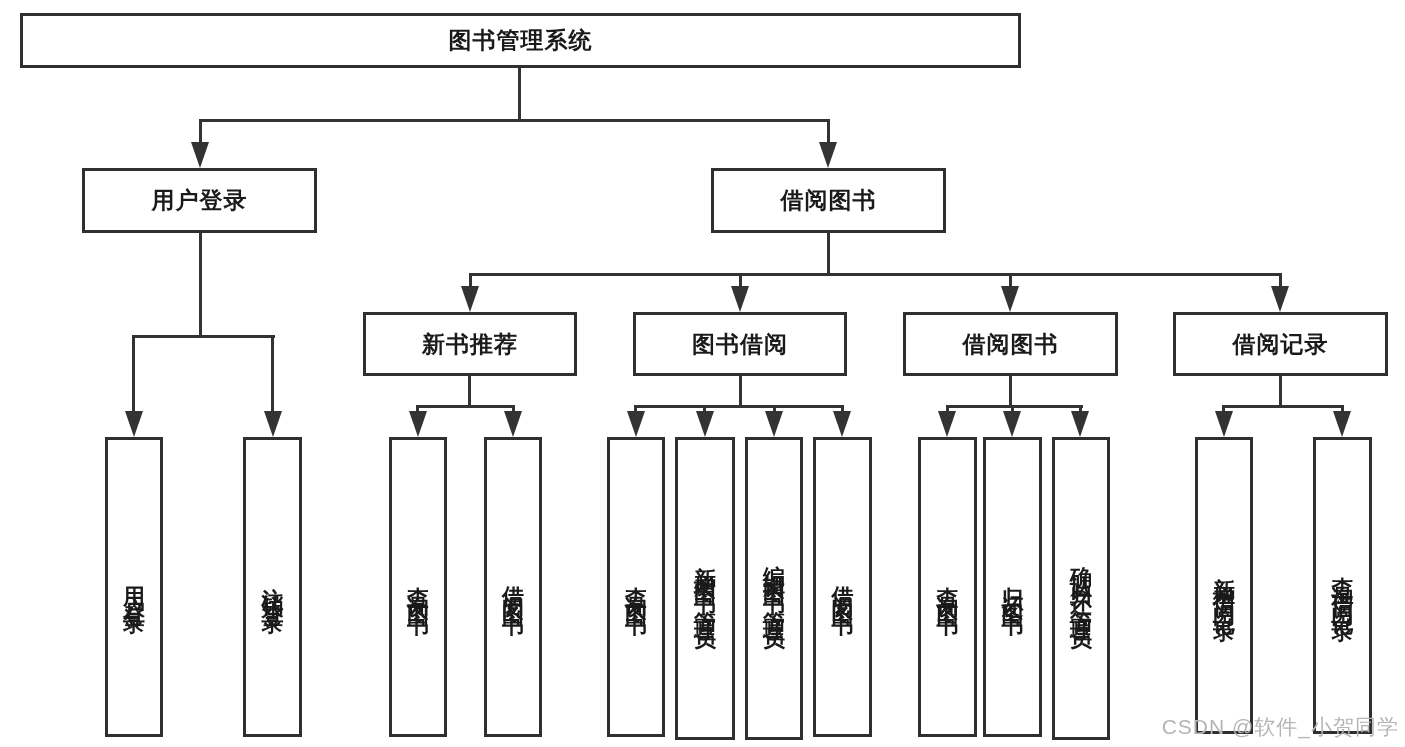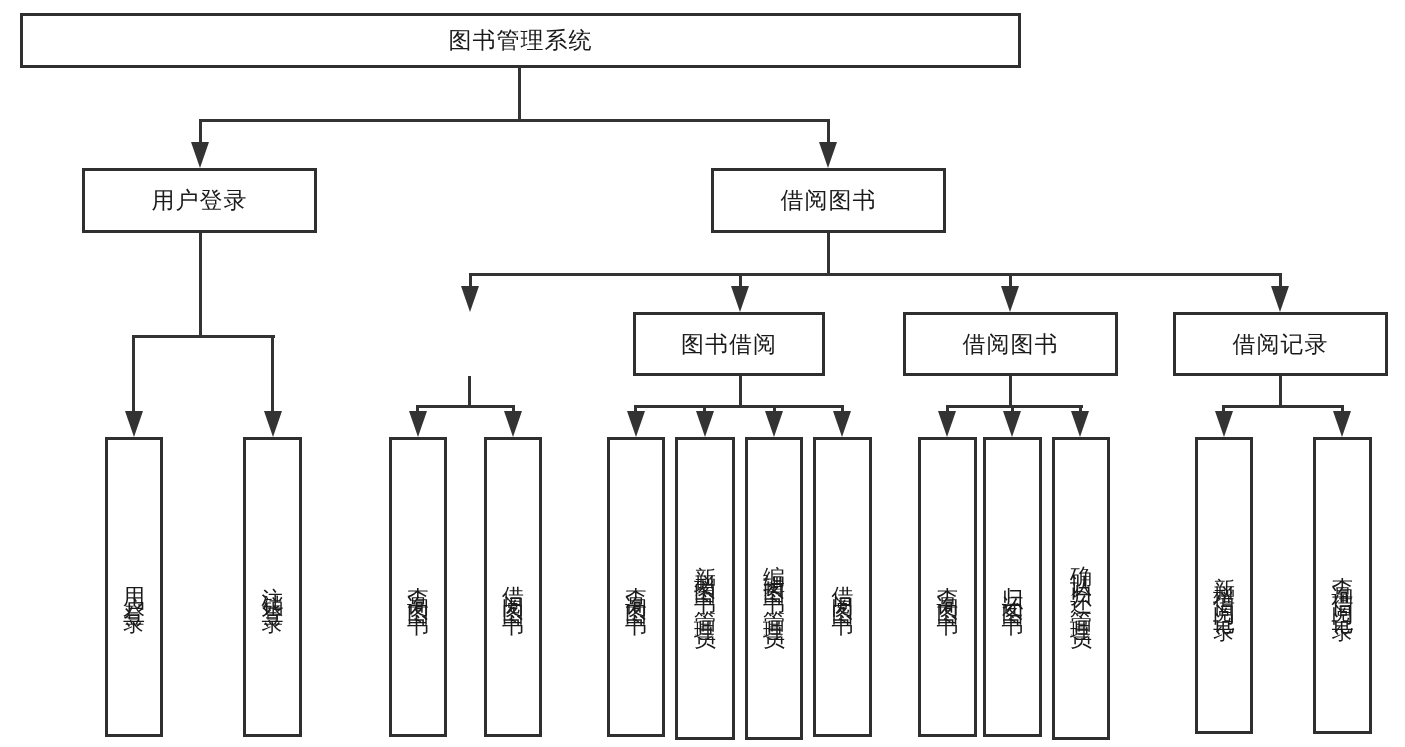--- a/index.html
+++ b/index.html
@@ -20,20 +20,21 @@
   .node{
     position:absolute;
     box-sizing:border-box;
     border:3px solid var(--box-border);
     background:#fff;
     display:flex;align-items:center;justify-content:center;
     color:var(--text);
     font-size:23px;
     letter-spacing:1px;
     white-space:nowrap;
+    font-weight:bold;
   }
   .leaf{
     font-size:22px;
   }
   .leaf .vtext{
     writing-mode:vertical-rl;
     text-orientation:mixed;
     letter-spacing:9px;
     line-height:1;
     white-space:nowrap;
@@ -91,21 +92,24 @@
   <div class="hline" style="left:469px;top:273px;width:813px;"></div>
   <div class="vline" style="left:469px;top:273px;height:15px;"></div>
   <div class="arrow" style="left:461px;top:286px;"></div>
   <div class="vline" style="left:739px;top:273px;height:15px;"></div>
   <div class="arrow" style="left:731px;top:286px;"></div>
   <div class="vline" style="left:1009px;top:273px;height:15px;"></div>
   <div class="arrow" style="left:1001px;top:286px;"></div>
   <div class="vline" style="left:1279px;top:273px;height:15px;"></div>
   <div class="arrow" style="left:1271px;top:286px;"></div>
 
-  <div class="node" style="left:633px;top:312px;width:192px;height:64px;">
+  <div class="node" style="left:363px;top:312px;width:214px;height:64px;">
+    <span>新书推荐</span>
+  </div>
+  <div class="node" style="left:633px;top:312px;width:214px;height:64px;">
     <span>图书借阅</span>
   </div>
   <div class="node" style="left:903px;top:312px;width:215px;height:64px;">
     <span>借阅图书</span>
   </div>
   <div class="node" style="left:1173px;top:312px;width:215px;height:64px;">
     <span>借阅记录</span>
   </div>
 
   <div class="vline" style="left:468px;top:376px;height:32px;"></div>
@@ -179,14 +183,15 @@
     <span class="vtext">确认归还（管理员）</span>
   </div>
 
   <div class="node leaf" style="left:1195px;top:437px;width:58px;height:297px;">
     <span class="vtext">新增借阅记录</span>
   </div>
   <div class="node leaf" style="left:1313px;top:437px;width:59px;height:297px;">
     <span class="vtext">查询借阅记录</span>
   </div>
 
+  <div class="watermark">CSDN @软件_小贺同学</div>
 
 </div>
 
 </body></html>

